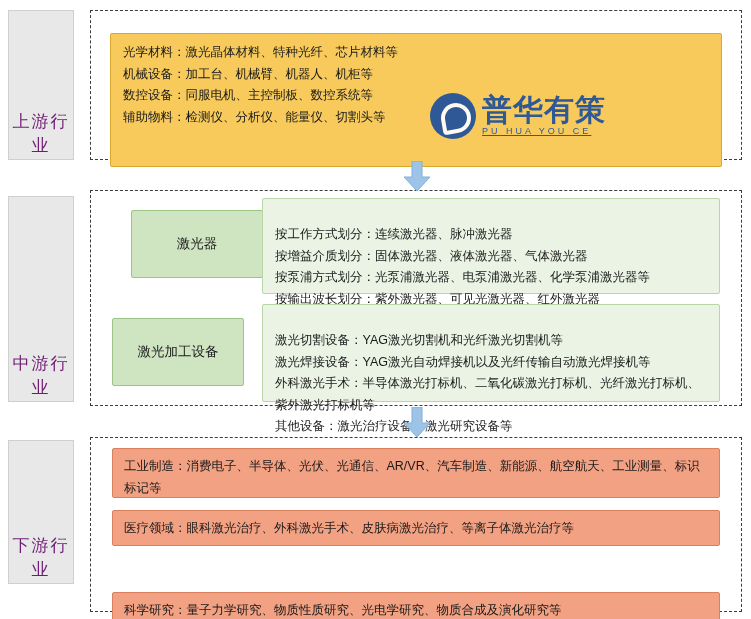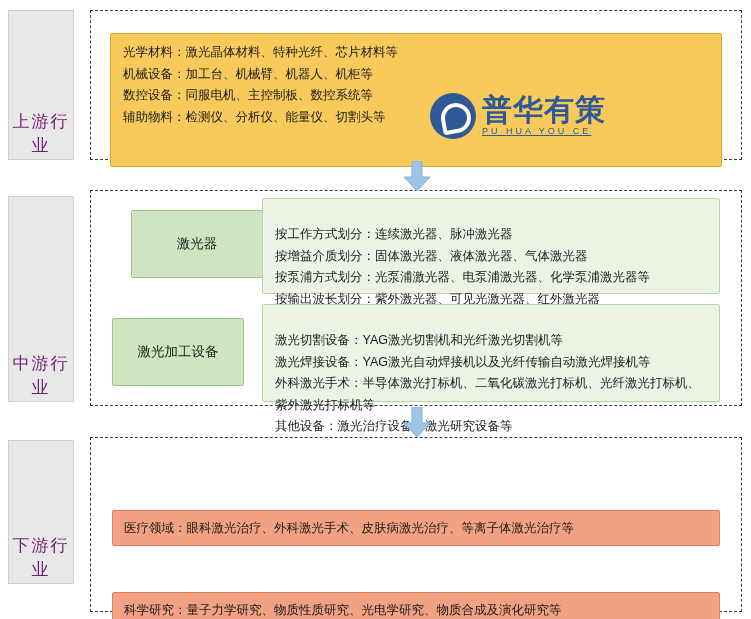--- a/index.html
+++ b/index.html
@@ -255,20 +255,25 @@
       <span class="k">其他设备：</span><span class="v">激光治疗设备、激光研究设备等</span>
     </div>
   </div>
 
   <div class="arrow" id="arrow-2">
     <svg width="26" height="30" viewBox="0 0 26 30">
       <polygon points="8,0 18,0 18,16 26,16 13,30 0,16 8,16" fill="#9dc3e6" stroke="#7fb0dd" stroke-width="1"></polygon>
     </svg>
   </div>
 
+  <div class="box down-box" id="box-industry">
+    <div class="wrap">
+      <span class="k">工业制造：</span><span class="v">消费电子、半导体、光伏、光通信、AR/VR、汽车制造、新能源、航空航天、工业测量、标识标记等</span>
+    </div>
+  </div>
   <div class="box down-box" id="box-medical">
     <div class="wrap">
       <span class="k">医疗领域：</span><span class="v">眼科激光治疗、外科激光手术、皮肤病激光治疗、等离子体激光治疗等</span>
     </div>
   </div>
   <div class="box down-box" id="box-research">
     <div class="wrap">
       <span class="k">科学研究：</span><span class="v">量子力学研究、物质性质研究、光电学研究、物质合成及演化研究等</span>
     </div>
   </div>

